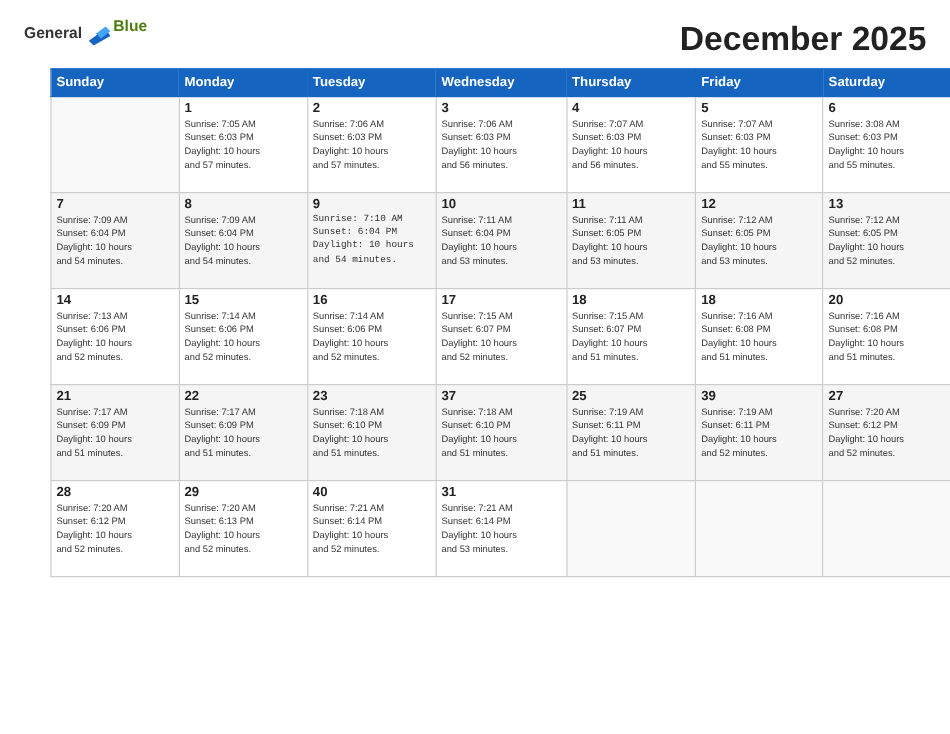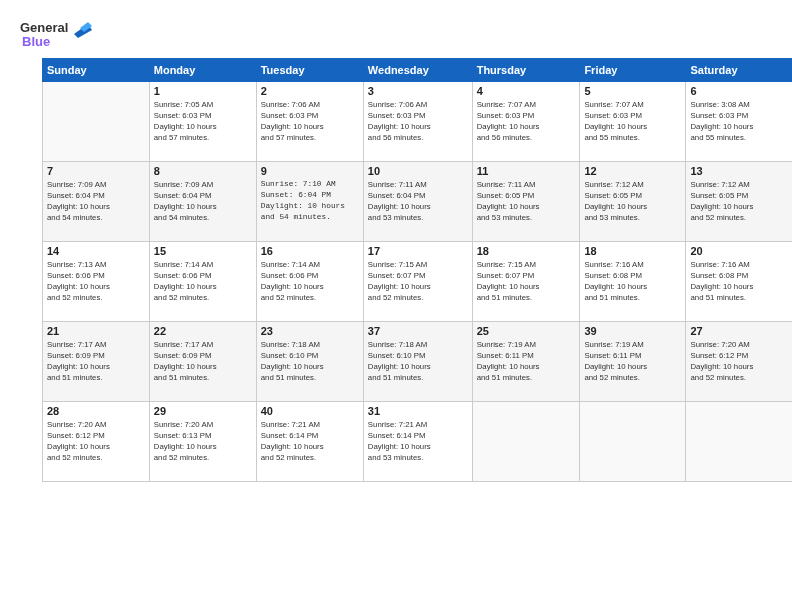--- a/index.html
+++ b/index.html
@@ -26,21 +26,21 @@
       display: flex;
       align-items: center;
       gap: 0;
     }
     .logo-text {
       font-size: 13px;
       font-weight: bold;
       line-height: 1.2;
     }
     .logo-general { color: #333; }
-    .logo-blue { color: #8b5cf6; }
+    .logo-blue { color: #4d7c0f; }
     .title-block {
       text-align: right;
     }
     .month-title {
       font-size: 28px;
       font-weight: bold;
       color: #222;
       line-height: 1.1;
     }
     .location {
@@ -89,32 +89,33 @@
     .empty-cell {
       background: #f9f9f9;
     }
   </style>
 </head>
 <body>
 
 <div class="page">
   <div class="header">
     <div class="logo">
-      <div style="display:flex;flex-direction:column;align-items:flex-start;">
+      <div style="display:flex;flex-direction:row;align-items:flex-start;">
         <div style="display:flex;align-items:center;">
           <span class="logo-text logo-general">General</span>
           <svg width="22" height="22" viewBox="0 0 22 22" style="margin-left:2px;margin-top:-2px;">
             <polygon points="4,18 18,8 22,14 8,22" fill="#1565c0"></polygon>
             <polygon points="10,12 18,6 22,10 14,16" fill="#42a5f5"></polygon>
           </svg>
         </div>
         <span class="logo-text logo-blue" style="margin-top:-4px;margin-left:2px;">Blue</span>
       </div>
     </div>
     <div class="title-block">
+      <div class="month-title">December 2025</div>
     </div>
   </div>
 
   <table>
     <thead>
       <tr>
       <th>Sunday</th>
           <th>Monday</th>
           <th>Tuesday</th>
           <th>Wednesday</th>

